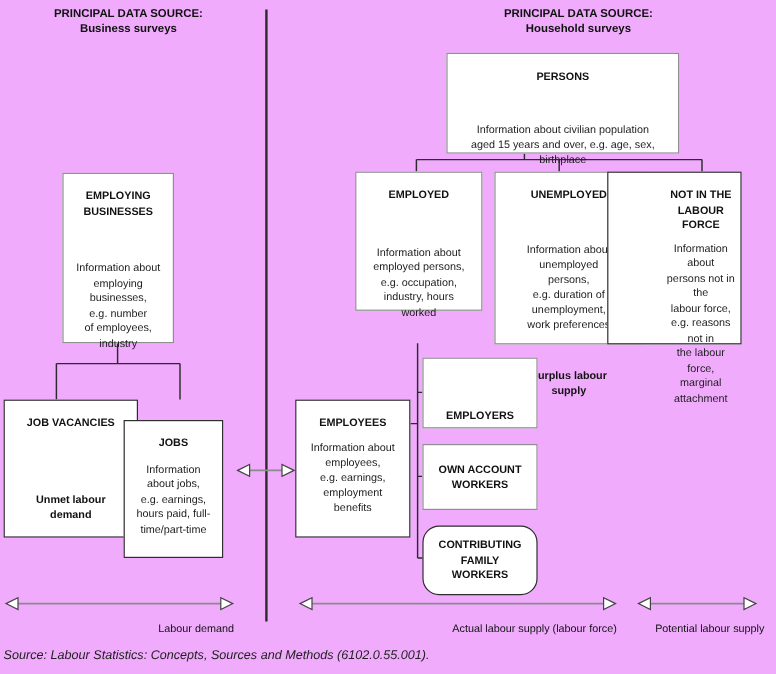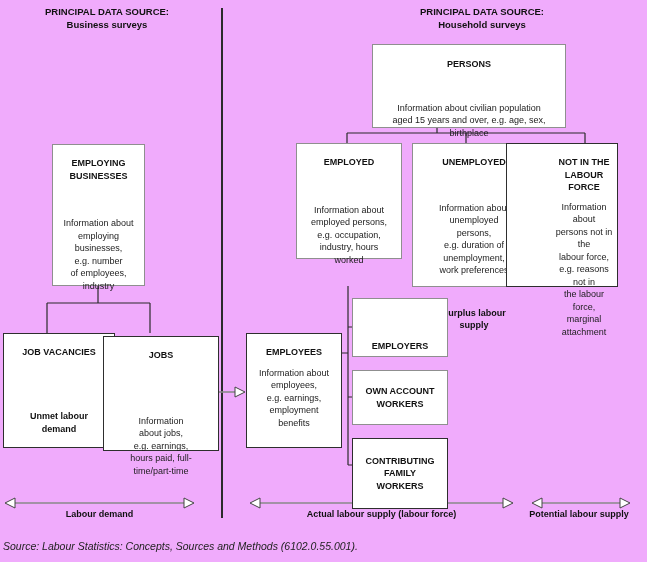--- a/index.html
+++ b/index.html
@@ -18,21 +18,21 @@
     text-align:center;font-size:9px;line-height:12.5px;box-sizing:border-box;
     padding:12px 4px;
   }
   .box.gray{border-color:#8f8f8f;gap:24px;}
   .box .title{font-weight:bold;white-space:pre-line;color:#111;}
   .box .body{white-space:pre-line;margin-top:11px;}
   .box .footer{font-weight:bold;white-space:pre-line;margin-top:6px;color:#111;}
   .box.spread{justify-content:space-between;}
   .box.v-center{justify-content:center;padding:4px;}
   .arrow-label{
-    position:absolute;text-align:center;font-weight:bold;font-size:9px;color:#111;
+    position:absolute;text-align:right;font-weight:normal;font-size:9px;color:#111;margin-top:10px;
   }
   .source{
     position:absolute;left:3px;top:540px;font-style:italic;font-size:10.5px;color:#222;
   }
 </style>
 </head>
 <body>
 
 <div id="stage">
 
@@ -90,21 +90,21 @@
 of employees,
 industry</div>
   </div>
 
   <div class="box spread" style="left:3px;top:333px;width:112px;height:115px;">
     <div class="title">JOB VACANCIES</div>
     <div class="footer">Unmet labour
 demand</div>
   </div>
 
-  <div class="box" style="left:103px;top:336px;width:116px;height:115px;gap:44px;">
+  <div class="box" style="left:103px;top:350px;width:83px;height:115px;">
     <div class="title">JOBS</div>
     <div class="body" style="margin-top:9px;">Information
 about jobs,
 e.g. earnings,
 hours paid, full-
 time/part-time</div>
   </div>
 
   <div class="box gray" style="left:372px;top:44px;width:194px;height:84px;padding-top:13px;">
     <div class="title">PERSONS</div>
@@ -157,21 +157,21 @@
 
   <div class="box gray v-center" style="left:352px;top:298px;width:96px;height:59px;justify-content:flex-end;">
     <div class="title">EMPLOYERS</div>
   </div>
 
   <div class="box gray v-center" style="left:352px;top:370px;width:96px;height:55px;">
     <div class="title">OWN ACCOUNT
 WORKERS</div>
   </div>
 
-  <div class="box v-center" style="left:352px;top:438px;width:96px;height:71px;">
+  <div class="box v-center" style="left:352px;top:438px;width:96px;height:58px;border-radius:14px;">
     <div class="title">CONTRIBUTING
 FAMILY
 WORKERS</div>
   </div>
 
   <div class="arrow-label" style="left:4px;top:509px;width:191px;">Labour demand</div>
   <div class="arrow-label" style="left:249px;top:509px;width:265px;">Actual labour supply (labour force)</div>
   <div class="arrow-label" style="left:521px;top:509px;width:116px;">Potential labour supply</div>
 
   <div class="source">Source: Labour Statistics: Concepts, Sources and Methods (6102.0.55.001).</div>

